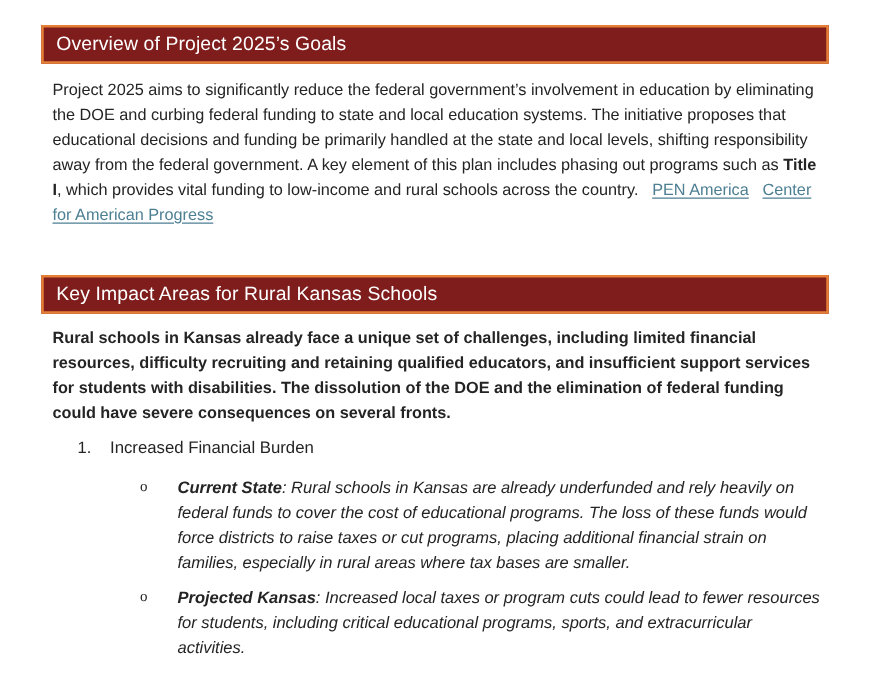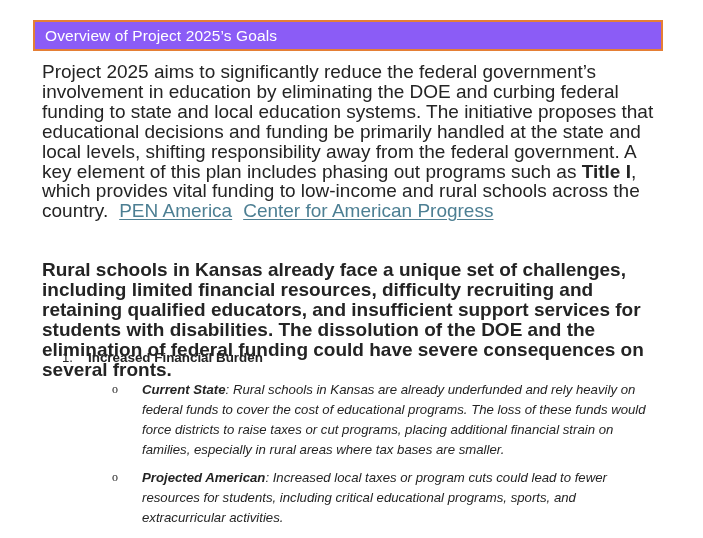--- a/index.html
+++ b/index.html
@@ -21,21 +21,21 @@
     box-sizing: border-box;
   }
 
   
   .section-heading {
     position: absolute;
     left: 33px;
     width: 630px;
     height: 31px;
     box-sizing: border-box;
-    background: #8b5cf6;
+    background: #7f1d1d;
     border: 2px solid #e57f35;
     display: flex;
     align-items: center;
     padding-left: 10px;
   }
   .section-heading .heading-text {
     color: #ffffff;
     font-size: 15.5px;
     font-weight: 400;
     line-height: 1;
@@ -43,21 +43,21 @@
     white-space: nowrap;
   }
   #heading-overview { top: 20px; }
   #heading-impact   { top: 220px; }
 
   
   .body-para {
     position: absolute;
     left: 42px;
     width: 614px;
-    font-size: 19px;
+    font-size: 13px;
     line-height: 19.9px;
     color: #242424;
     text-align: left;
   }
   #para-overview { top: 62px; }
   #para-impact   { top: 260px; font-weight: bold; }
 
   .bold { font-weight: bold; }
 
   .doc-link {
@@ -77,21 +77,21 @@
     font-size: 13.2px;
     line-height: 19.9px;
   }
   .ordered-item .num {
     display: inline-block;
     width: 26px;
     font-weight: 400;
     color: #242424;
   }
   .ordered-item .item-label {
-    font-weight: bold;
+    font-weight: normal;
     font-size: 13.4px;
   }
 
   
   .sub-bullet {
     position: absolute;
     left: 112px;
     width: 545px;
     font-size: 13.2px;
     line-height: 19.9px;
@@ -123,34 +123,37 @@
 <div class="page">
 
   <div class="section-heading" id="heading-overview">
     <span class="heading-text">Overview of Project 2025’s Goals</span>
   </div>
 
   <div class="body-para" id="para-overview">
     <span>Project 2025 aims to significantly reduce the federal government’s involvement in education by eliminating the DOE and curbing federal funding to state and local education systems. The initiative proposes that educational decisions and funding be primarily handled at the state and local levels, shifting responsibility away from the federal government. A key element of this plan includes phasing out programs such as </span><span class="bold">Title I</span><span>, which provides vital funding to low-income and rural schools across the country.</span><span class="link-gap"></span><a class="doc-link">PEN America</a><span class="link-gap"></span><a class="doc-link">Center for American Progress</a>
   </div>
 
+  <div class="section-heading" id="heading-impact">
+    <span class="heading-text">Key Impact Areas for Rural Kansas Schools</span>
+  </div>
 
   <div class="body-para" id="para-impact">Rural schools in Kansas already face a unique set of challenges, including limited financial resources, difficulty recruiting and retaining qualified educators, and insufficient support services for students with disabilities. The dissolution of the DOE and the elimination of federal funding could have severe consequences on several fronts.</div>
 
   <div class="ordered-item">
     <span class="num">1.</span><span class="item-label">Increased Financial Burden</span>
   </div>
 
   <div class="sub-bullet" id="sub-current-state">
     <span class="bullet-marker">o</span>
     <span class="bullet-body">
       <span class="lead">Current State</span><span>: </span><span>Rural schools in Kansas are already underfunded and rely heavily on federal funds to cover the cost of educational programs. The loss of these funds would force districts to raise taxes or cut programs, placing additional financial strain on families, especially in rural areas where tax bases are smaller.</span>
     </span>
   </div>
 
   <div class="sub-bullet" id="sub-projected-outcome">
     <span class="bullet-marker">o</span>
     <span class="bullet-body">
-      <span class="lead">Projected American</span><span>: </span><span>Increased local taxes or program cuts could lead to fewer resources for students, including critical educational programs, sports, and extracurricular activities.</span>
+      <span class="lead">Projected Kansas</span><span>: </span><span>Increased local taxes or program cuts could lead to fewer resources for students, including critical educational programs, sports, and extracurricular activities.</span>
     </span>
   </div>
 
 </div>
 
 </body></html>

